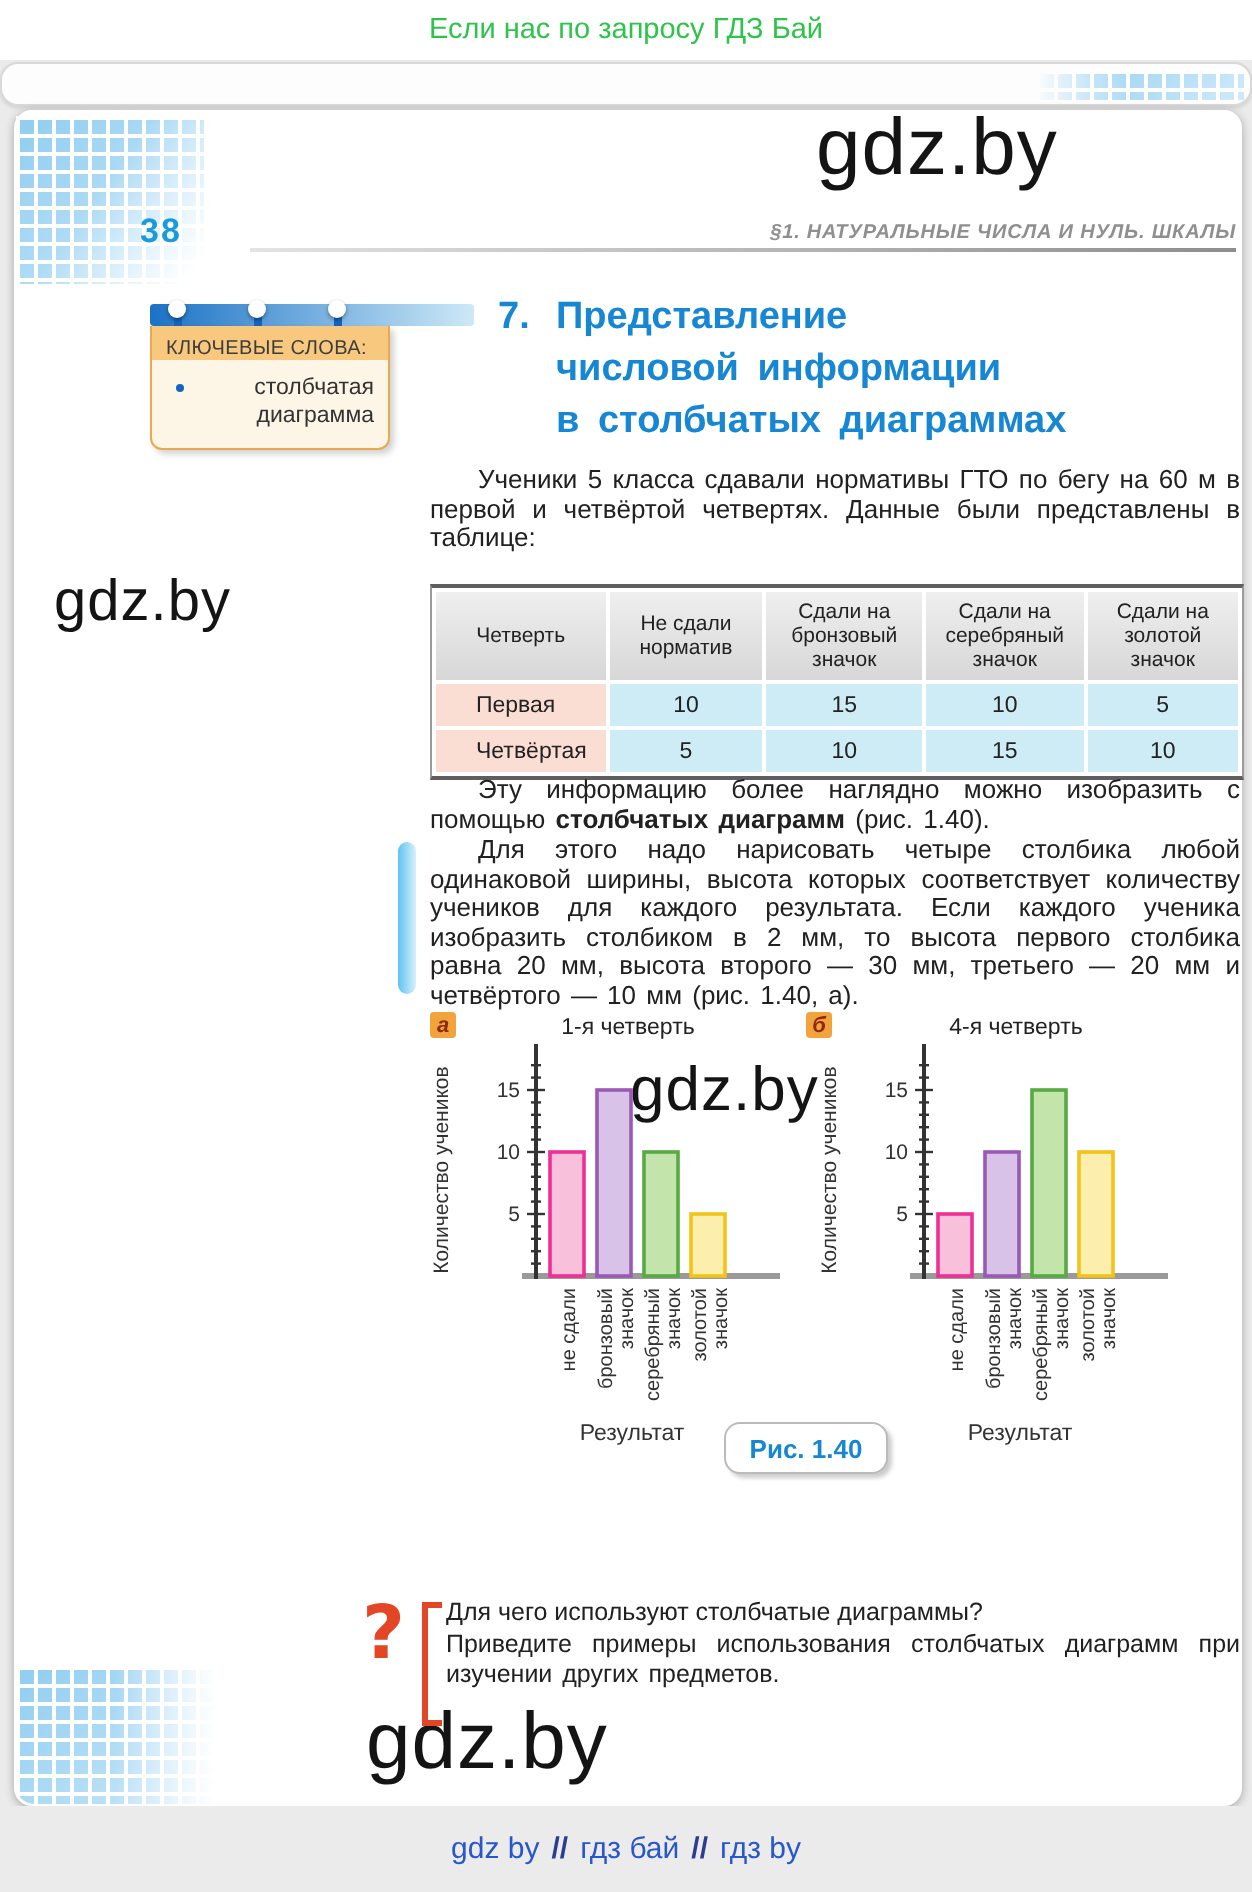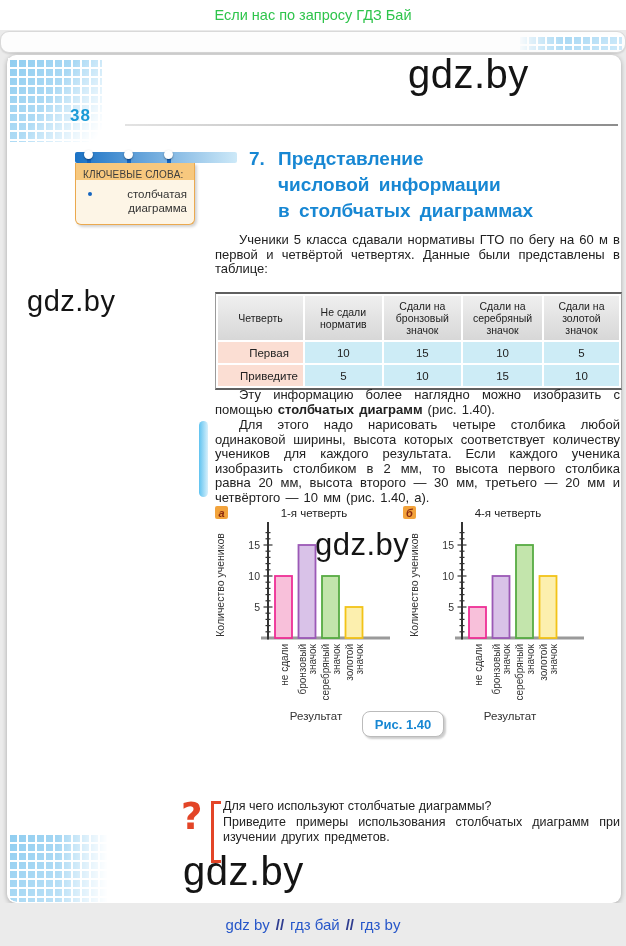--- a/index.html
+++ b/index.html
@@ -63,21 +63,21 @@
   .p2{left:215px;top:388px;}
   .p3{left:215px;top:418px;}
   .p4{left:215px;top:746px;}
   .bluebar{left:199px;top:421px;width:9px;height:76px;border-radius:5px;background:linear-gradient(to right,#5fc3f0,#d7f0fc);}
 
   
   .tblwrap{left:215px;top:292px;width:405px;border:1px solid #9a9a9a;border-top:2px solid #5f5f5f;border-bottom:2px solid #5f5f5f;background:#fff;}
   table.gto{border-collapse:separate;border-spacing:2px;width:100%;}
   table.gto th{background:linear-gradient(#efefef,#d7d7d7);font-size:10.5px;font-weight:normal;color:#222;height:42px;padding:1px 2px;text-align:center;}
   table.gto td{font-size:11.5px;color:#222;height:19px;text-align:center;padding:1px 3px;}
-  table.gto td.lab{background:#fbded3;text-align:center;padding-left:20px;}
+  table.gto td.lab{background:#fbded3;text-align:left;padding-left:20px;}
   table.gto td.val{background:#cdecf6;}
 
   
   .marker{width:13px;height:13px;background:#f2a33c;border-radius:2px;color:#8c2b10;font-style:italic;font-size:11px;font-weight:bold;display:flex;align-items:center;justify-content:center;}
   .figpill{left:362px;top:711px;width:80px;height:24px;background:#fff;border:1.5px solid #bbb;border-radius:8px;box-shadow:2px 2px 2px rgba(0,0,0,.2);display:flex;align-items:center;justify-content:center;color:#1787d3;font-weight:bold;font-size:13px;}
 
   
   .qmark{left:181px;top:795px;font-size:37px;font-weight:bold;color:#e34527;font-family:"DejaVu Sans",sans-serif;}
   .qbracket{left:211px;top:801px;width:7px;height:56px;border-left:3px solid #e34527;border-top:3px solid #e34527;border-bottom:3px solid #e34527;}
   .qtext{left:223px;top:799px;width:397px;font-size:12.5px;line-height:15.5px;color:#212121;}
@@ -106,20 +106,21 @@
   <div class="abs checker lt"></div>
   <div class="abs checker bl"></div>
 
   <div class="abs wm tr">gdz.by</div>
   <div class="abs wm lt">gdz.by</div>
   <div class="abs wm ct">gdz.by</div>
   <div class="abs wm bt">gdz.by</div>
 
   <div class="abs pagenum">38</div>
   <div class="abs rule"></div>
+  <div class="abs sectitle">§1. НАТУРАЛЬНЫЕ ЧИСЛА И НУЛЬ. ШКАЛЫ</div>
 
   <div class="abs kwstrip"></div>
   <div class="pin" style="left:81px;">
       <div class="stem"></div>
       <div class="head"></div>
     </div>
   <div class="pin" style="left:121px;">
       <div class="stem"></div>
       <div class="head"></div>
     </div>
@@ -158,21 +159,21 @@
         </thead>
       <tbody>
           <tr>
             <td class="lab">Первая</td>
             <td class="val">10</td>
             <td class="val">15</td>
             <td class="val">10</td>
             <td class="val">5</td>
           </tr>
           <tr>
-            <td class="lab">Приведите</td>
+            <td class="lab">Четвёртая</td>
             <td class="val">5</td>
             <td class="val">10</td>
             <td class="val">15</td>
             <td class="val">10</td>
           </tr>
         </tbody>
     </table>
   </div>
 
   <div class="abs para p2"><span>Эту информацию более наглядно можно изобразить с помощью </span><b>столбчатых диаграмм</b><span> (рис. 1.40).</span></div>

